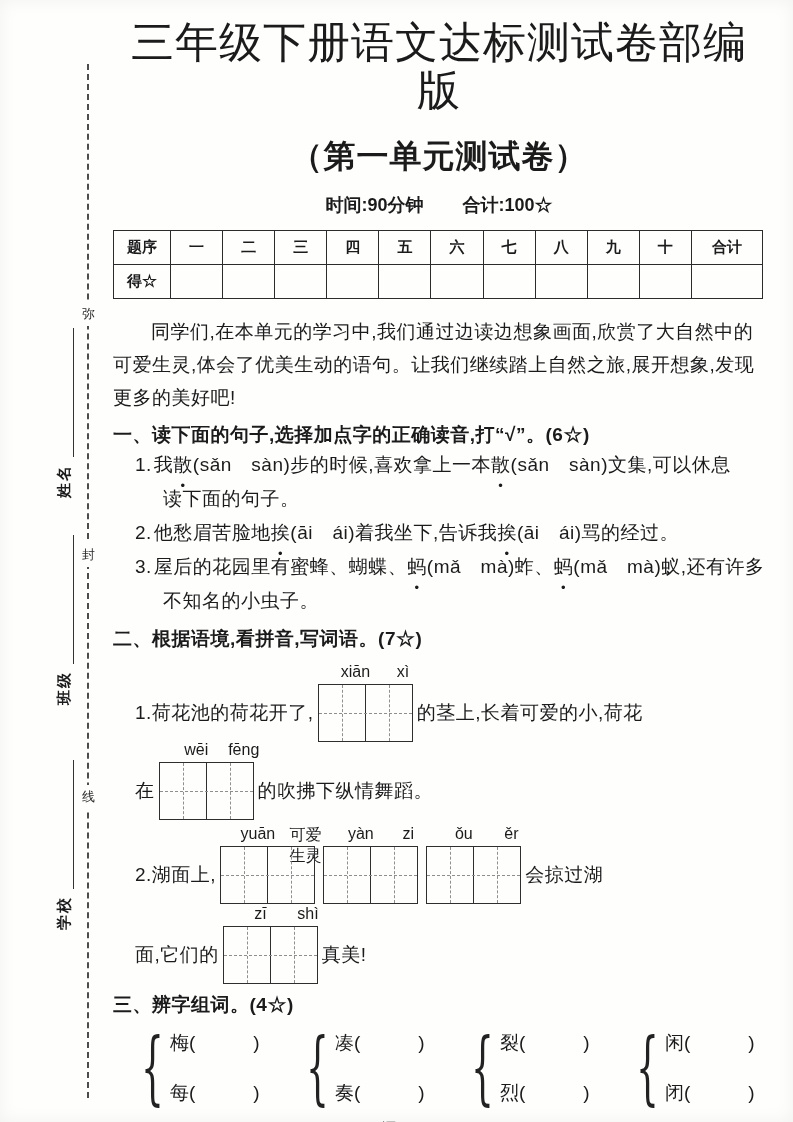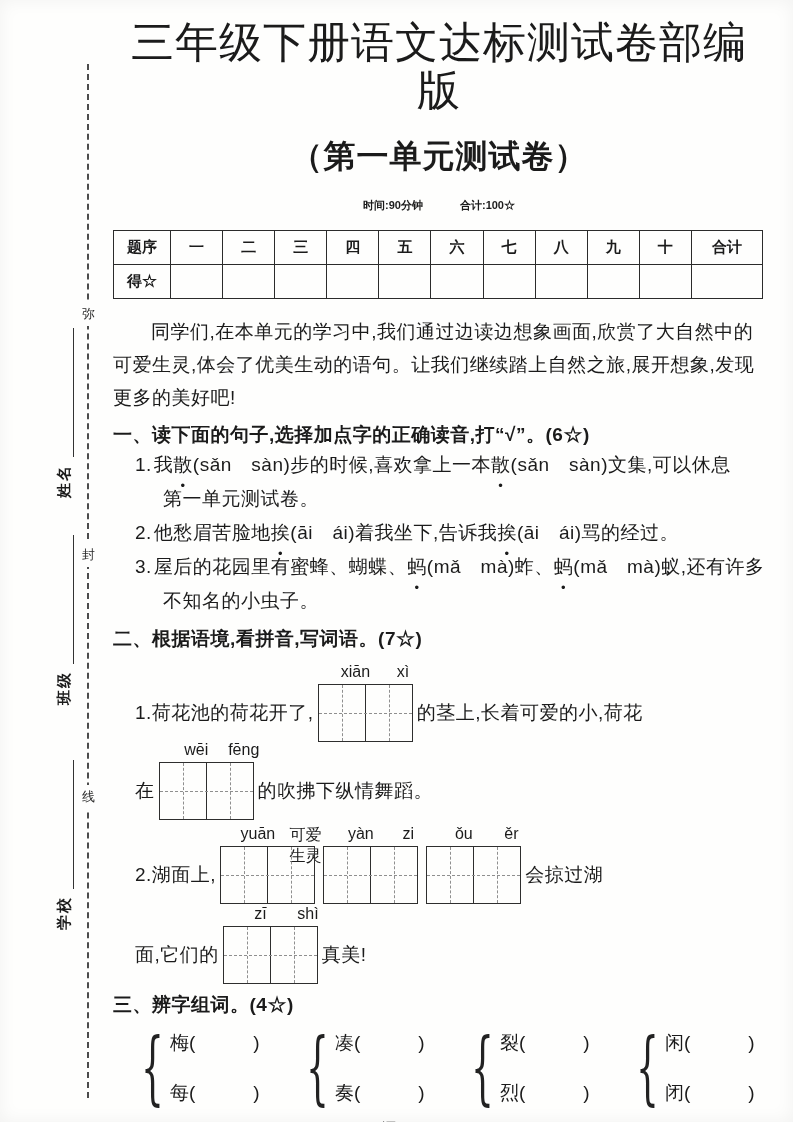--- a/index.html
+++ b/index.html
@@ -26,21 +26,21 @@
   .content{position:absolute;left:113px;top:18px;width:652px;}
   .title{
     text-align:center;font-size:43px;font-weight:400;letter-spacing:1px;
     line-height:48px;margin:0;
   }
   .subtitle{
     text-align:center;font-size:32px;font-weight:800;letter-spacing:1px;
     line-height:36px;margin:24px 0 8px 0;
   }
   .meta{
-    text-align:center;font-size:11px;font-weight:700;margin-top:22px;line-height:18px;
+    text-align:center;font-size:18px;font-weight:700;margin-top:22px;line-height:18px;
   }
   .meta span{margin:0 17px;}
   
   table.score{border-collapse:collapse;table-layout:fixed;width:650px;margin-top:16px;border-radius:17px;}
   table.score td{
     border:1.6px solid #2b2b2b;height:33px;text-align:center;
     font-size:15px;font-weight:700;padding:0;
   }
   
   .intro{margin-top:16px;font-size:19px;line-height:33px;letter-spacing:0.5px;}
@@ -175,21 +175,21 @@
     <div class="intro">
         <div class="iline">同学们,在本单元的学习中,我们通过边读边想象画面,欣赏了大自然中的</div>
         <div class="iline">可爱生灵,体会了优美生动的语句。让我们继续踏上自然之旅,展开想象,发现</div>
         <div class="iline">更多的美好吧!</div>
       </div>
 
     <div class="sec-heading">一、读下面的句子,选择加点字的正确读音,打“√”。(6☆)</div>
     <div>
         <div class="q-item">
           <div class="q-line"><span class="q-num">1.</span><span class="seg">我</span><span class="seg dot">散</span><span class="seg">(sǎn　sàn)步的时候,喜欢拿上一本</span><span class="seg dot">散</span><span class="seg">(sǎn　sàn)文集,可以休息</span></div>
-          <div class="q-line cont"><span class="seg">第一单元测试卷。</span></div>
+          <div class="q-line cont"><span class="seg">读下面的句子。</span></div>
         </div>
         <div class="q-item">
           <div class="q-line"><span class="q-num">2.</span><span class="seg">他愁眉苦脸地</span><span class="seg dot">挨</span><span class="seg">(āi　ái)着我坐下,告诉我</span><span class="seg dot">挨</span><span class="seg">(āi　ái)骂的经过。</span></div>
         </div>
         <div class="q-item">
           <div class="q-line"><span class="q-num">3.</span><span class="seg">屋后的花园里有蜜蜂、蝴蝶、</span><span class="seg dot">蚂</span><span class="seg">(mǎ　mà)蚱、</span><span class="seg dot">蚂</span><span class="seg">(mǎ　mà)蚁,还有许多</span></div>
           <div class="q-line cont"><span class="seg">不知名的小虫子。</span></div>
         </div>
       </div>
 

